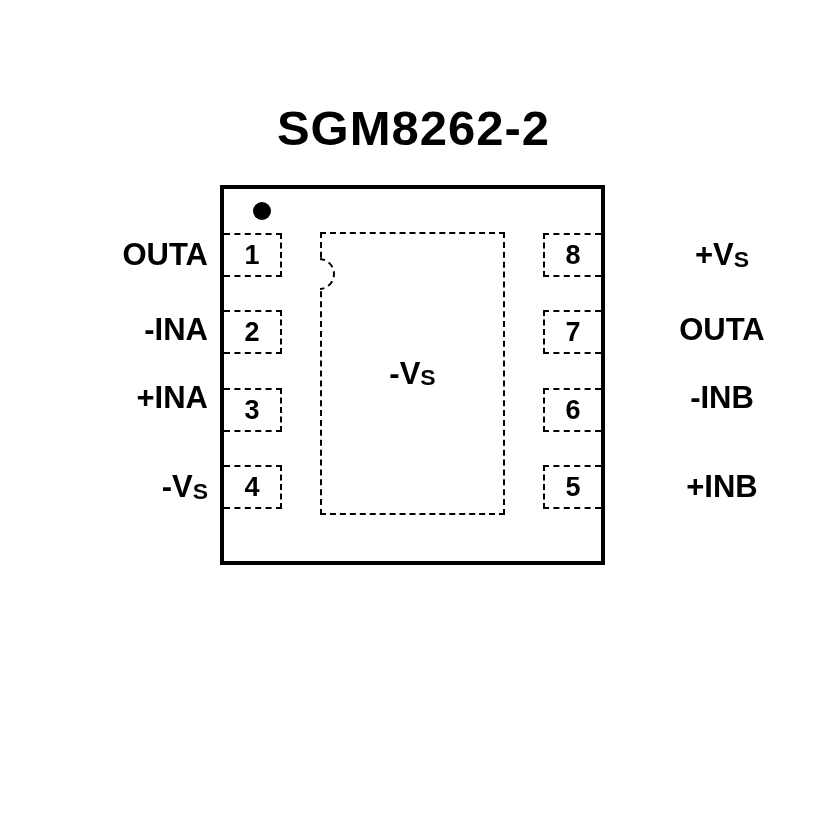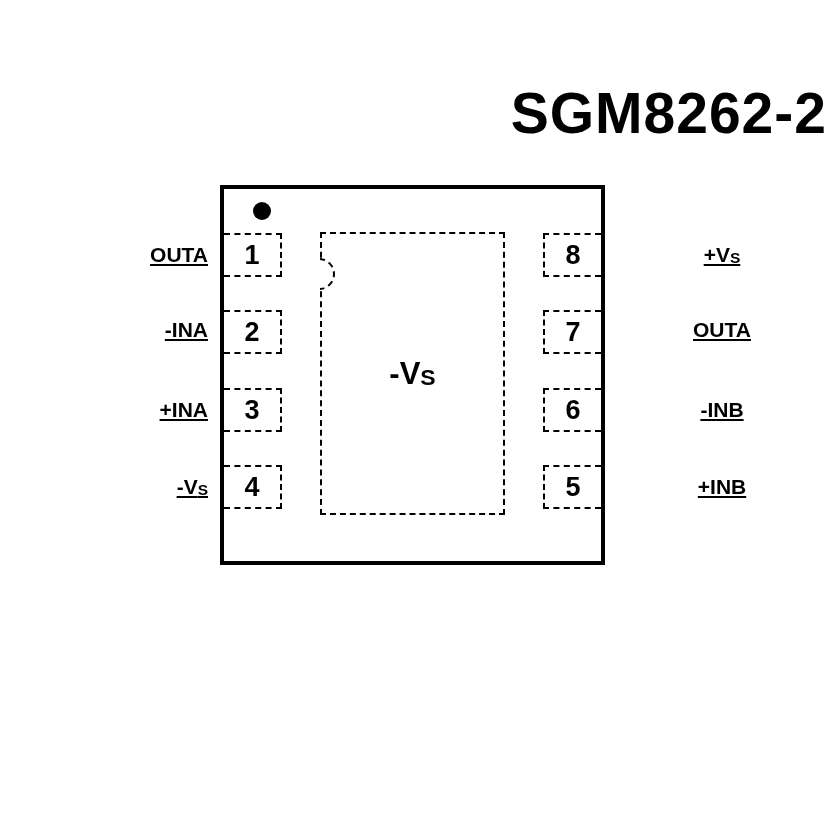--- a/index.html
+++ b/index.html
@@ -2,22 +2,22 @@
 <html><head>
 <meta charset="utf-8">
 <style>
   html, body { margin:0; padding:0; }
   body {
     width:827px; height:827px; background:#ffffff; position:relative;
     font-family:"Liberation Sans","DejaVu Sans",sans-serif;
     font-weight:bold; color:#000; overflow:hidden;
   }
   .title {
-    position:absolute; top:80px; left:0; width:827px;
-    text-align:right; font-size:57px; font-weight:bold; letter-spacing:1px;
+    position:absolute; top:100px; left:0; width:827px;
+    text-align:center; font-size:49px; font-weight:bold; letter-spacing:1px;
   }
   .chip {
     position:absolute; left:220px; top:185px; width:385px; height:380px;
     border:4px solid #000; box-sizing:border-box; background:#fff;
   }
   .dot {
     position:absolute; left:29px; top:13px; width:18px; height:18px;
     background:#000; border-radius:50%;
   }
   .pinbox {
@@ -39,27 +39,27 @@
   }
   .notch {
     position:absolute; left:-2px; top:24px; width:15px; height:32px;
     background:#fff; overflow:hidden;
   }
   .notch-circle {
     position:absolute; left:-17px; top:0; width:28px; height:28px;
     border:2px dashed #000; border-radius:50%; background:#fff; box-sizing:content-box;
   }
   .lbl {
-    position:absolute; height:40px; line-height:40px; font-size:21px; white-space:nowrap;text-decoration:underline;
+    position:absolute; height:40px; line-height:40px; font-size:31px; white-space:nowrap;
   }
   .lbl.lleft  { left:0;  width:208px; text-align:right; }
   .lbl.lright { left:617px; width:210px; text-align:center; }
   .lr1 { top:235px; }
   .lr2 { top:310px; }
-  .lr3 { top:390px; }
+  .lr3 { top:378px; }
   .lr4 { top:467px; }
   .sb { font-size:0.74em; position:relative; top:0.08em; }
 </style>
 </head>
 <body>
 
 <div class="title">SGM8262-2</div>
 
 <div class="lbl lleft lr1"><span>OUTA</span><span class="sb"></span></div>
 <div class="lbl lleft lr2"><span>-INA</span><span class="sb"></span></div>

